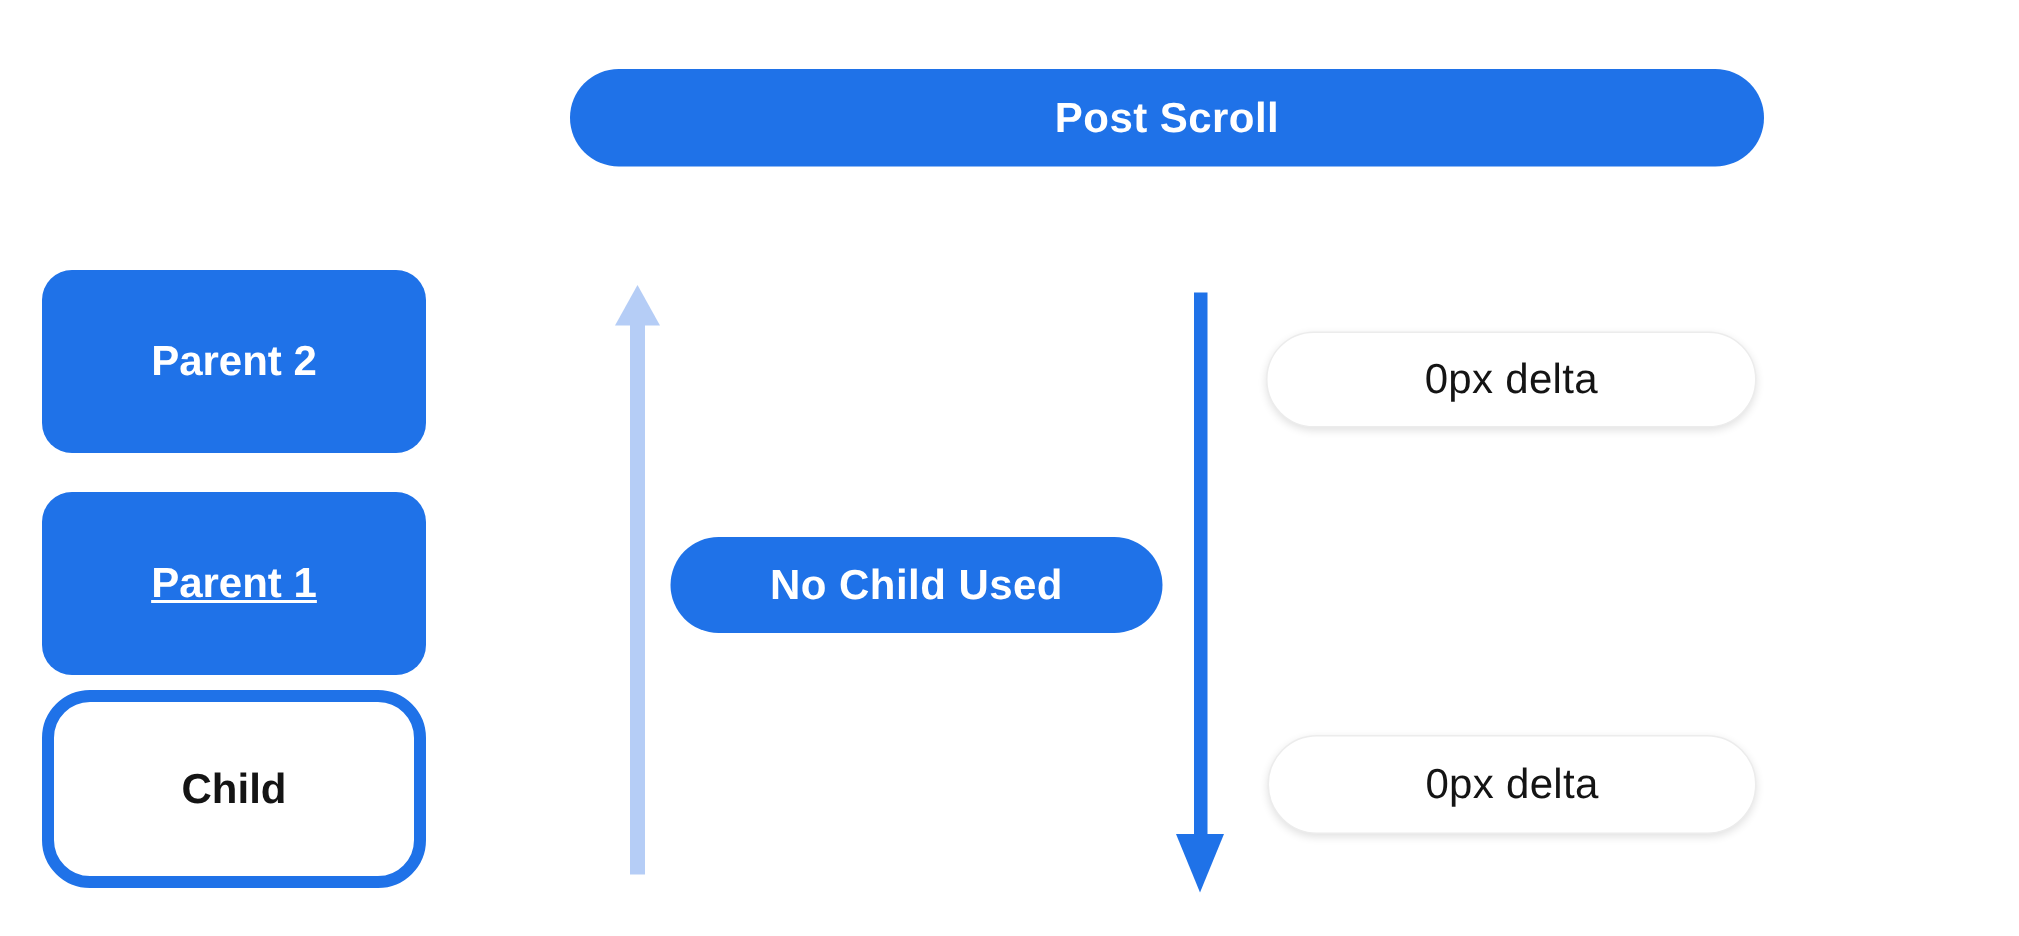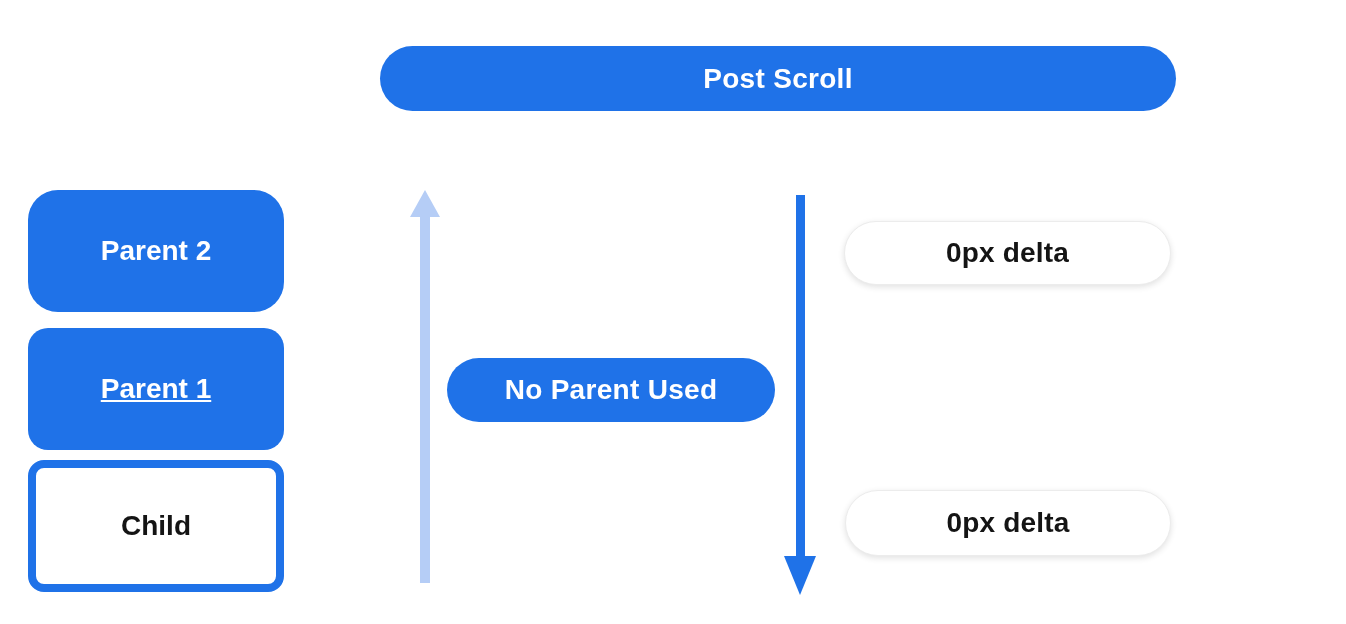--- a/index.html
+++ b/index.html
@@ -28,21 +28,21 @@
     letter-spacing: 0.3px;
     display: flex;
     align-items: center;
     justify-content: center;
     border-radius: 999px;
   }
   .white-pill {
     position: absolute;
     background: #ffffff;
     color: var(--text-dark);
-    font-weight: 700;
+    font-weight: 400;
     font-size: 28px;
     letter-spacing: 0.2px;
     display: flex;
     align-items: center;
     justify-content: center;
     border-radius: 999px;
     border: 1px solid var(--pill-border);
     box-shadow: 0 2px 6px rgba(0,0,0,0.12);
   }
   .box {
@@ -56,26 +56,26 @@
   .box.filled {
     background: var(--primary-blue);
     color: #ffffff;
     font-weight: bold;
   }
   .box.outlined {
     background: #ffffff;
     color: var(--text-dark);
     font-weight: 600;
     border: 8px solid var(--primary-blue);
-    border-radius: 16px;
+    border-radius: 32px;
   }
   
   .header-pill { left: 380px; top: 46px; width: 796px; height: 65px; }
   
-  .parent2-box { left: 28px; top: 190px; width: 256px; height: 122px; border-radius: 30px; }
+  .parent2-box { left: 28px; top: 180px; width: 256px; height: 122px; }
   .parent1-box { left: 28px; top: 328px; width: 256px; height: 122px; text-decoration: underline; }
   .child-box   { left: 28px; top: 460px; width: 256px; height: 132px; }
   
   .used-delta-pill { left: 447px; top: 220px; width: 327px; height: 63px; }
   .no-delta-pill   { left: 447px; top: 358px; width: 328px; height: 64px; }
   
   .zero-delta-top    { left: 844px; top: 221px; width: 327px; height: 64px; }
   .zero-delta-bottom { left: 845px; top: 490px; width: 326px; height: 66px; }
   
   .arrow-part { position: absolute; }
@@ -116,21 +116,21 @@
     <span>Parent 1</span>
   </div>
   <div class="box outlined child-box">
     <span>Child</span>
   </div>
 
   <div class="arrow-part up-arrow-head"></div>
   <div class="arrow-part up-arrow-shaft"></div>
 
   <div class="blue-pill no-delta-pill">
-    <span>No Parent Used</span>
+    <span>No Child Used</span>
   </div>
 
   <div class="arrow-part down-arrow-shaft"></div>
   <div class="arrow-part down-arrow-head"></div>
 
   <div class="white-pill zero-delta-top">
     <span>0px delta</span>
   </div>
   <div class="white-pill zero-delta-bottom">
     <span>0px delta</span>

